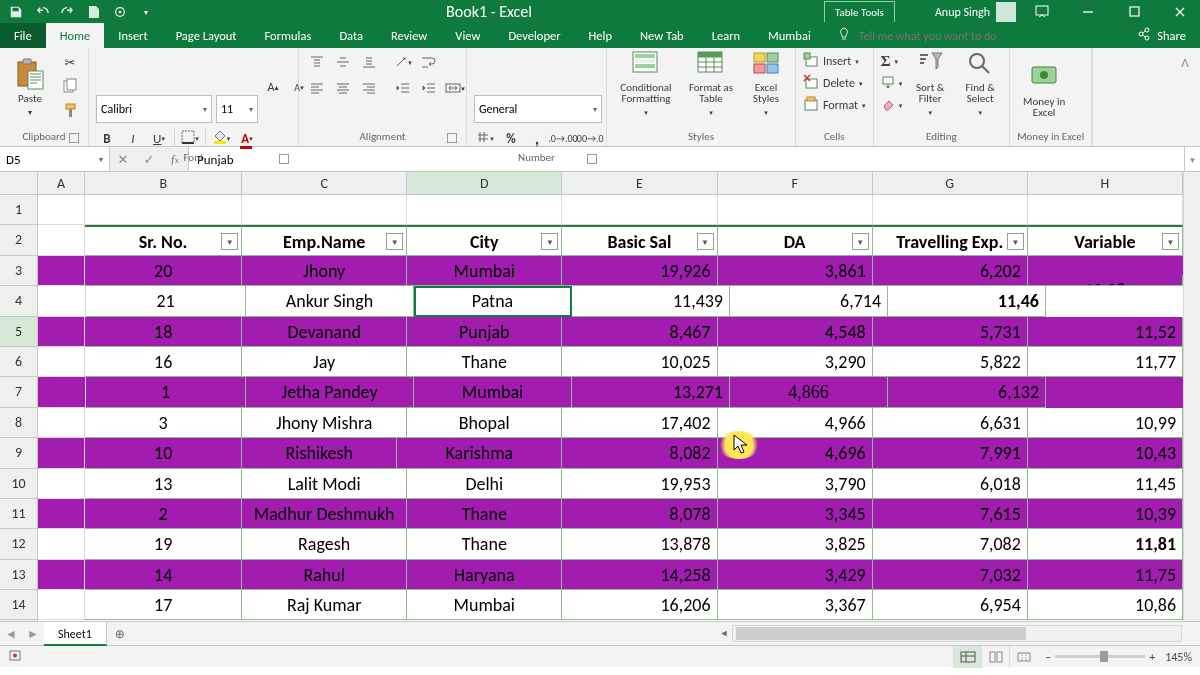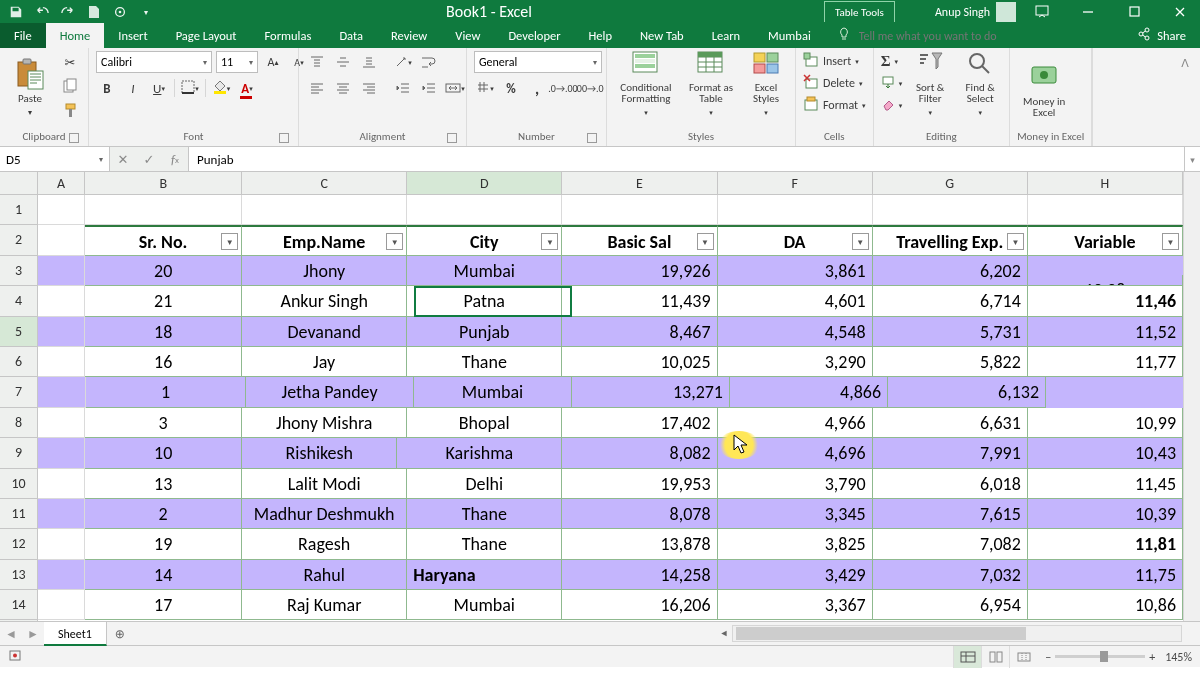--- a/index.html
+++ b/index.html
@@ -30,21 +30,21 @@
 .ribbon { height: 99px; background: #f3f3f3; border-bottom: 1px solid #c6c6c6; display: flex; }
 .group { border-right: 1px solid #dcdcdc; padding: 3px 7px 0; display: flex; flex-direction: column; }
 .group-body { flex: 1; display: flex; align-items: flex-start; gap: 6px; }
 .group-label { text-align: center; font-size: 11px; color: #666; padding: 2px 0 3px; position: relative; }
 .group-label .dlg { position: absolute; right: 2px; bottom: 3px; width: 10px; height: 10px; border: 1px solid #9a9a9a; }
 .bigbtn { display: flex; flex-direction: column; align-items: center; justify-content: flex-end; gap: 3px; width: 46px; height: 68px; font-size: 11px; color: #3b3b3b; line-height: 11px; text-align: center; padding-bottom: 1px;}
 .bigbtn .ico { width: 32px; height: 32px; }
 .col { display: flex; flex-direction: column; gap: 3px; }
 .row { display: flex; align-items: center; gap: 4px; }
 .smbtn { width: 22px; height: 22px; display: flex; align-items: center; justify-content: center; color: #3b3b3b; font-size: 13px; }
-.sel { height: 22px; border: 1px solid #bdbdbd; background: #fff; font-size: 12px; display: flex; align-items: center; padding: 0 4px; justify-content: space-between; gap: 4px; }
+.sel { height: 28px; border: 1px solid #bdbdbd; background: #fff; font-size: 12px; display: flex; align-items: center; padding: 0 4px; justify-content: space-between; gap: 4px; margin-top: 44px; }
 .sel .dd { font-size: 8px; color: #666; }
 .rtxt { font-size: 12px; color: #3b3b3b; display: flex; align-items: center; gap: 4px; height: 20px; }
 
 
 .fbar { height: 25px; border-bottom: 1px solid #c6c6c6; display: flex; align-items: stretch; font-size: 13px; }
 .namebox { width: 110px; border-right: 1px solid #c6c6c6; display: flex; align-items: center; padding: 0 6px; background: #fff; }
 .namebox .dd { margin-left: auto; font-size: 8px; color: #666; }
 .fbtns { display: flex; align-items: center; border-right: 1px solid #c6c6c6; background: #eef0ee;}
 .fbtn { width: 26px; display: flex; align-items: center; justify-content: center; color: #8a8a8a; font-size: 13px; }
 .formula { flex: 1; display: flex; align-items: center; padding: 0 8px; background: #fff; }
@@ -61,21 +61,21 @@
 .grow { display: flex; height: 30.4px; }
 .gc { border-right: 1px solid #dadada; border-bottom: 1px solid #dadada; }
 
 .cA{width:48px}.cB{width:160px}.cC{width:168px}.cD{width:158px}.cE{width:158px}.cF{width:158px}.cG{width:158px}.cH{width:158px}
 
 
 .trow .tc { border-right: 1px solid #8fb98f; border-bottom: 1px solid #8fb98f; font-size: 18px; padding: 0 6px; line-height: 30px; overflow: hidden; white-space: nowrap; }
 .thead .tc { font-weight: 700; text-align: center; border-top: 2px solid #2d7a3e; position: relative; }
 .thead .tc:first-child { border-left: 2px solid #2d7a3e; }
 .filter { position: absolute; right: 3px; top: 6px; width: 17px; height: 17px; border: 1px solid #9a9a9a; background: #fff; display: flex; align-items: center; justify-content: center; font-size: 8px; color: #555; }
-.trow.band { background: #c4b5fd; }
+.trow.band { background: #a21caf; }
 .trow .num { text-align: right; }
 .trow .ctr { text-align: center; }
 .trow .tc:first-child { border-left: 2px solid #2d7a3e; }
 
 .vscroll { position: absolute; right: 0; top: 0; width: 17px; bottom: 0; background: #f0f0f0; border-left: 1px solid #d6d6d6; }
 
 
 .sheettabs { height: 24px; border-top: 1px solid #c6c6c6; display: flex; align-items: center; font-size: 12px; background: #f3f3f3; }
 .navarrow { width: 22px; text-align: center; color: #999; }
 .stab { padding: 0 14px; height: 24px; line-height: 24px; border-right: 1px solid #c6c6c6; background: #fff; border-bottom: 2px solid #0f7a3e; }
@@ -589,21 +589,20 @@
         <div class="tc cF num" style="text-align: right;">3,861</div>
         <div class="tc cG num" style="text-align: right;">6,202</div>
         <div class="tc cH num" style="text-align: center; margin-top: 19px;">10,08</div>
       </div>
       <div class="grow trow">
         <div class="gc cA"></div>
         <div class="tc cB ctr" style="text-align: center;">21</div>
         <div class="tc cC ctr" style="text-align: center;">Ankur Singh</div>
         <div class="tc cD ctr" style="text-align: center;">Patna</div>
         <div class="tc cE num" style="text-align: right;">11,439</div>
-        <div class="tc cF num" style="text-align: right;">4,601</div>
         <div class="tc cG num" style="text-align: right;">6,714</div>
         <div class="tc cH num" style="text-align: right; font-weight: bold;">11,46</div>
       </div>
       <div class="grow trow band">
         <div class="gc cA"></div>
         <div class="tc cB ctr" style="text-align: center;">18</div>
         <div class="tc cC ctr" style="text-align: center;">Devanand</div>
         <div class="tc cD ctr" style="text-align: center;">Punjab</div>
         <div class="tc cE num" style="text-align: right;">8,467</div>
         <div class="tc cF num" style="text-align: right;">4,548</div>
@@ -619,21 +618,21 @@
         <div class="tc cF num" style="text-align: right;">3,290</div>
         <div class="tc cG num" style="text-align: right;">5,822</div>
         <div class="tc cH num" style="text-align: right;">11,77</div>
       </div>
       <div class="grow trow band">
         <div class="gc cA"></div>
         <div class="tc cB ctr" style="text-align: center;">1</div>
         <div class="tc cC ctr" style="text-align: center;">Jetha Pandey</div>
         <div class="tc cD ctr" style="text-align: center;">Mumbai</div>
         <div class="tc cE num" style="text-align: right;">13,271</div>
-        <div class="tc cF num" style="text-align: right;">4,866</div>
+        <div class="tc cF num" style="text-align: center; font-family: Liberation Serif, serif;">4,866</div>
         <div class="tc cG num" style="text-align: right;">6,132</div>
       </div>
       <div class="grow trow">
         <div class="gc cA"></div>
         <div class="tc cB ctr" style="text-align: center;">3</div>
         <div class="tc cC ctr" style="text-align: center;">Jhony Mishra</div>
         <div class="tc cD ctr" style="text-align: center;">Bhopal</div>
         <div class="tc cE num" style="text-align: right;">17,402</div>
         <div class="tc cF num" style="text-align: right;">4,966</div>
         <div class="tc cG num" style="text-align: right;">6,631</div>
@@ -676,21 +675,21 @@
         <div class="tc cD ctr" style="text-align: center;">Thane</div>
         <div class="tc cE num" style="text-align: right;">13,878</div>
         <div class="tc cF num" style="text-align: right;">3,825</div>
         <div class="tc cG num" style="text-align: right;">7,082</div>
         <div class="tc cH num" style="text-align: right; font-weight: bold;">11,81</div>
       </div>
       <div class="grow trow band">
         <div class="gc cA"></div>
         <div class="tc cB ctr" style="text-align: center;">14</div>
         <div class="tc cC ctr" style="text-align: center;">Rahul</div>
-        <div class="tc cD ctr" style="text-align: left; font-weight: bold;">Haryana</div>
+        <div class="tc cD ctr" style="text-align: center;">Haryana</div>
         <div class="tc cE num" style="text-align: right;">14,258</div>
         <div class="tc cF num" style="text-align: right;">3,429</div>
         <div class="tc cG num" style="text-align: right;">7,032</div>
         <div class="tc cH num" style="text-align: right;">11,75</div>
       </div>
       <div class="grow trow">
         <div class="gc cA"></div>
         <div class="tc cB ctr" style="text-align: center;">17</div>
         <div class="tc cC ctr" style="text-align: center;">Raj Kumar</div>
         <div class="tc cD ctr" style="text-align: center;">Mumbai</div>

